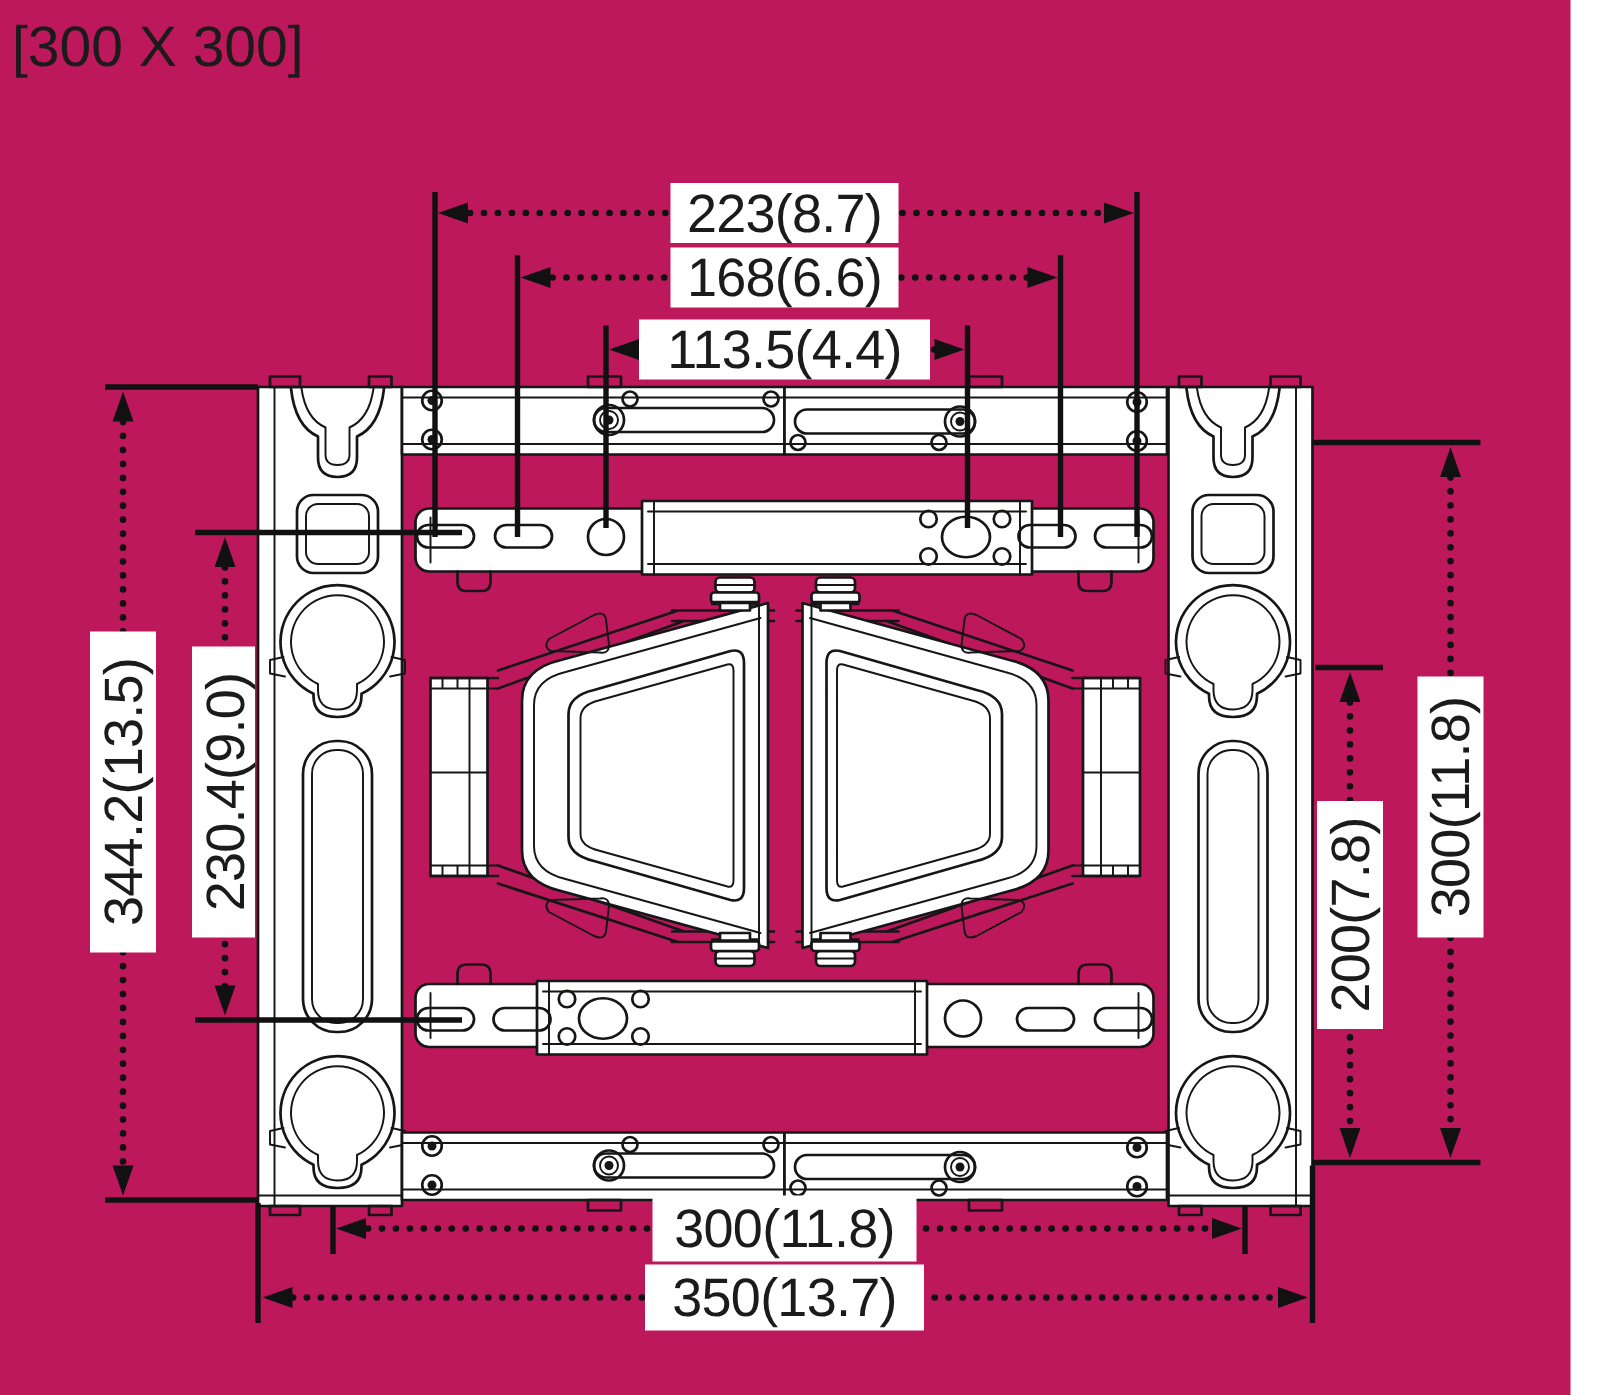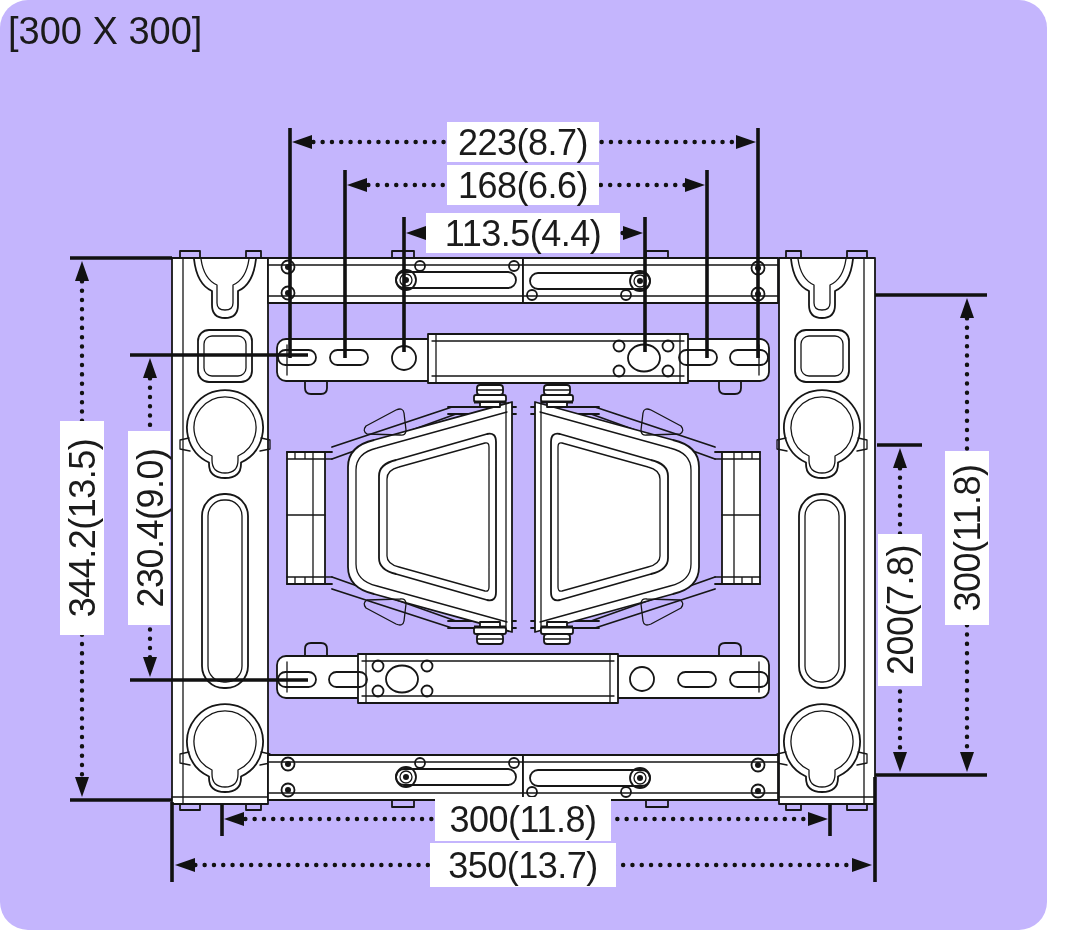--- a/index.html
+++ b/index.html
@@ -1,16 +1,16 @@
 <!DOCTYPE html>
 <html><head>
 <meta charset="utf-8">
 <style>
   html,body{margin:0;padding:0;background:#ffffff;}
-  .page{width:1047px;height:930px;position:relative;background:#c4b5fd;overflow:hidden;border-radius:28px;}
+  .page{width:1047px;height:930px;position:relative;background:#be185d;overflow:hidden;}
   svg{display:block;}
   .o{fill:none;stroke:#161616;stroke-width:1.8;stroke-linejoin:round;stroke-linecap:round;}
   .of{fill:#ffffff;stroke:#161616;stroke-width:1.8;stroke-linejoin:round;}
   .thin{stroke-width:1.3;}
   .ext{stroke:#111111;stroke-width:3.6;fill:none;stroke-linecap:butt;}
   .dot{stroke:#111111;stroke-width:4.4;stroke-linecap:round;stroke-dasharray:0.1 9.2;fill:none;}
   .arr{fill:#111111;stroke:none;}
   .lblbg{fill:#ffffff;stroke:none;}
   .fillDark{fill:#161616;stroke:none;}
   text.dim{font-family:"Liberation Sans",sans-serif;font-size:36px;fill:#1b1b1b;letter-spacing:-0.5px;text-anchor:middle;}

